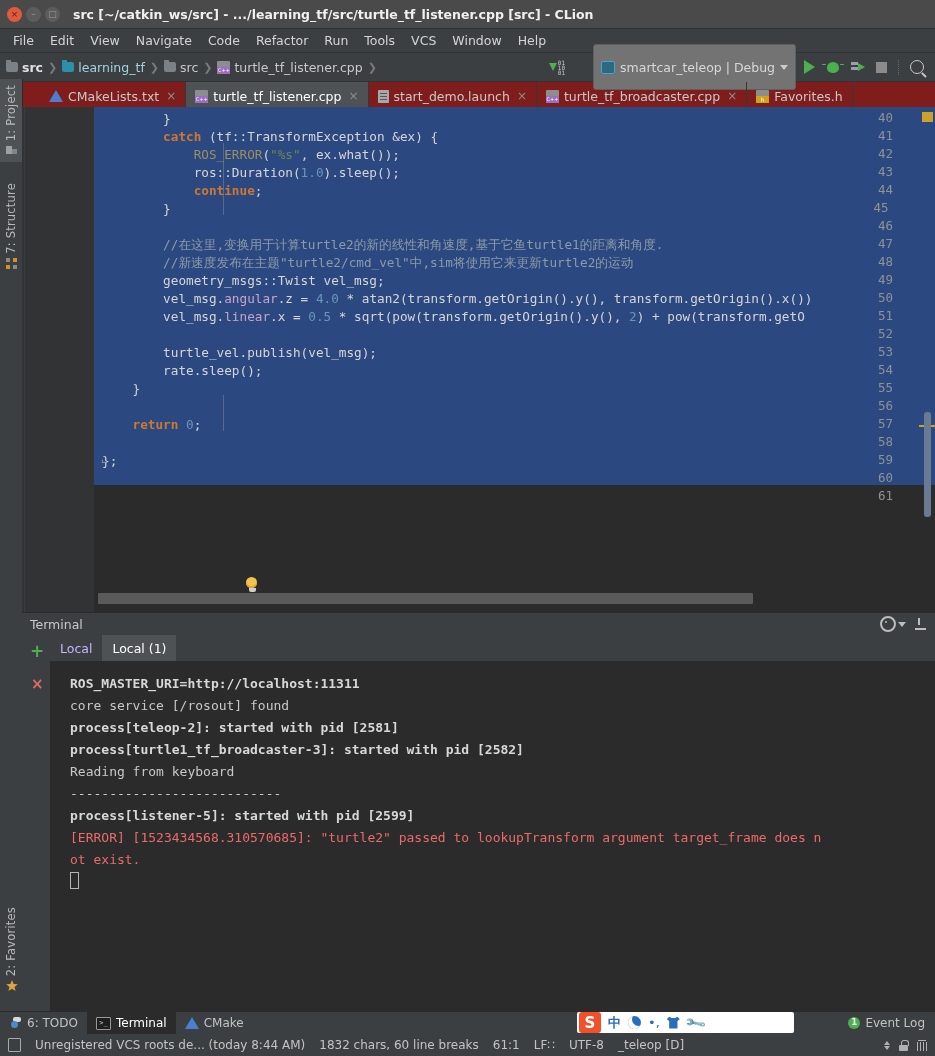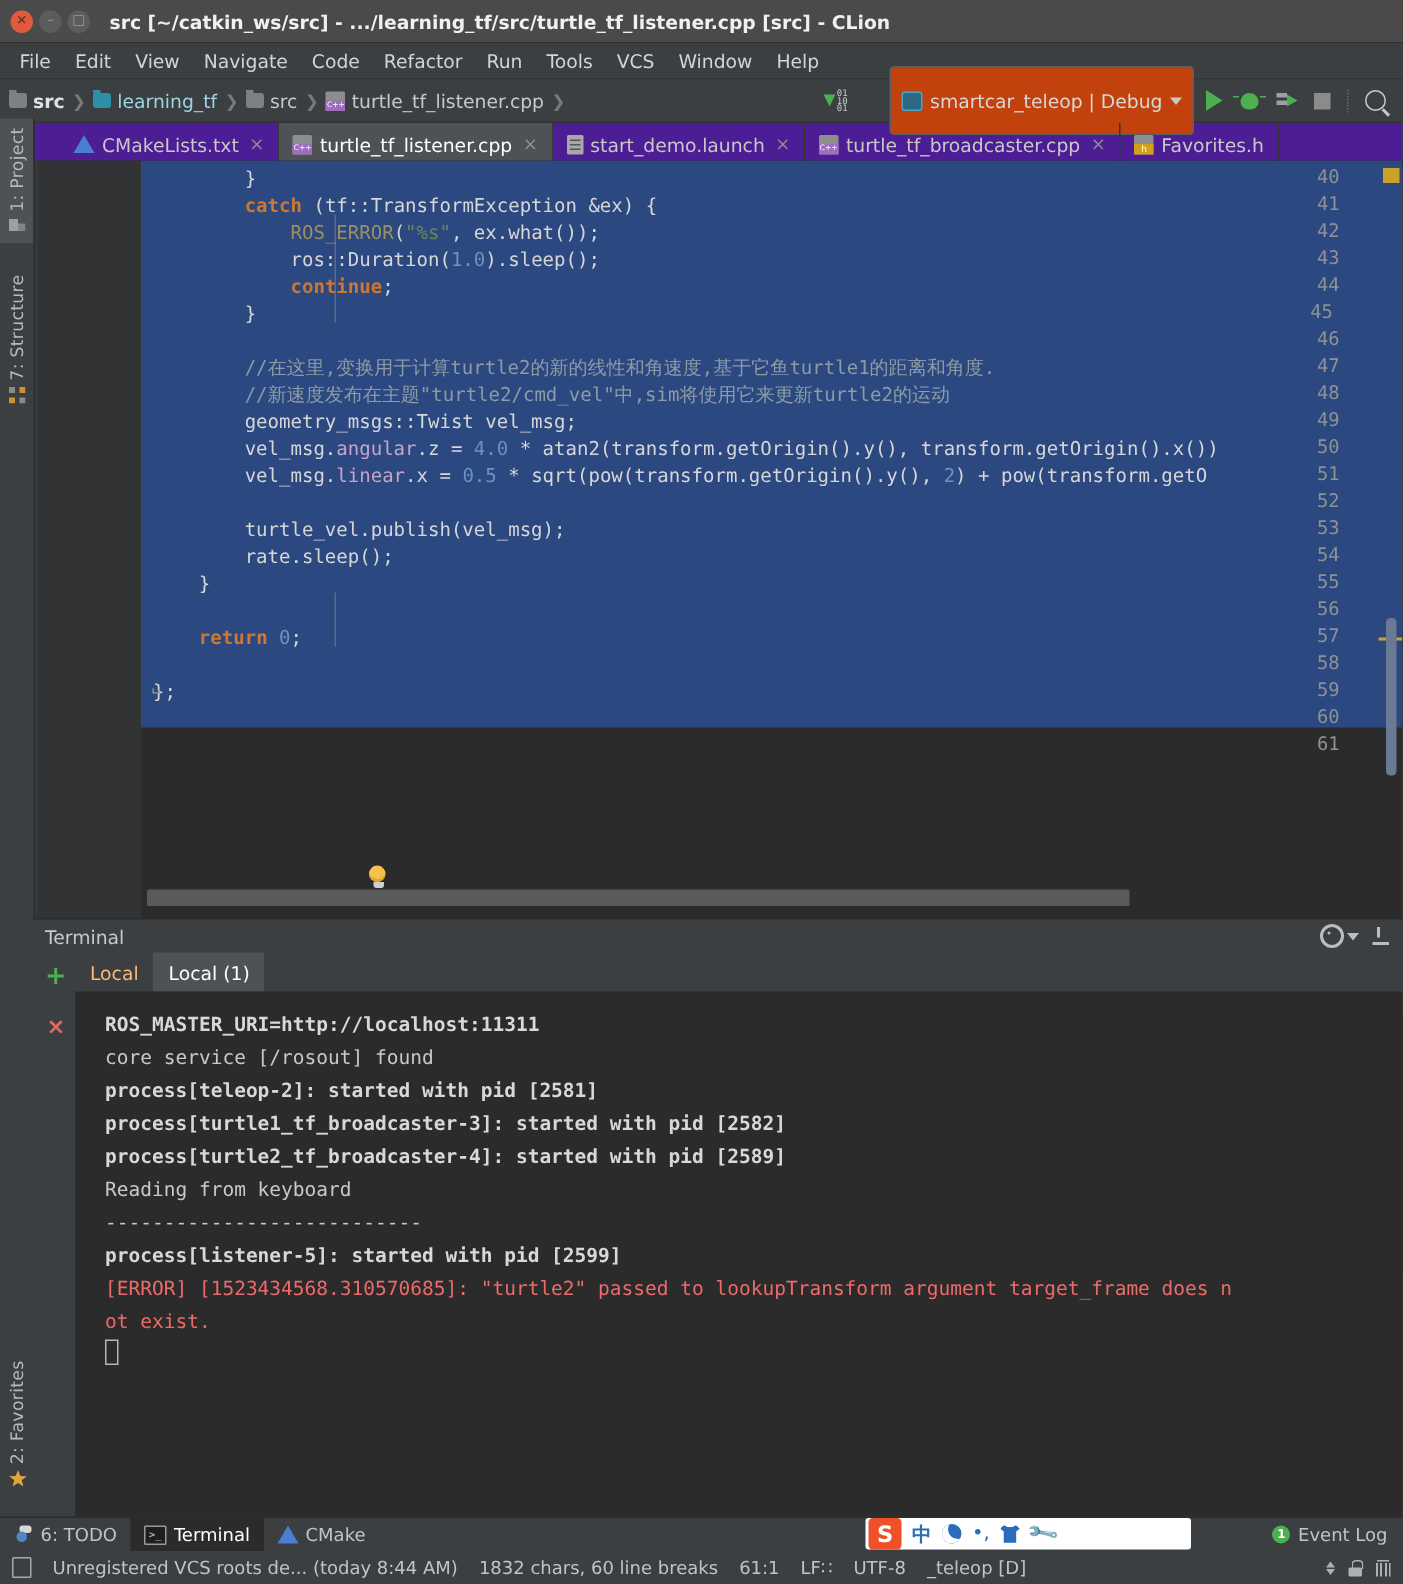--- a/index.html
+++ b/index.html
@@ -46,21 +46,21 @@
   .folder.teal{background:#2d8fa8;}
   .folder.teal:before{background:#2d8fa8;}
   .cppicon{width:13px;height:13px;background:#8d8d8d;border-radius:1px;position:relative;
     display:inline-block;}
   .cppicon:after{content:"C++";position:absolute;left:0;bottom:0;width:13px;height:7px;
     background:#9b6fbd;color:#fff;font-size:5px;line-height:7px;text-align:center;
     font-family:"DejaVu Sans",sans-serif;}
   .toolbar-right{display:flex;align-items:center;gap:2px;padding-right:7px;}
   .runcfg{
     display:flex;align-items:center;gap:5px;height:20px;padding:12px 7px;
-    border:1px solid #5e6060;border-radius:3px;background:#c2410c;
+    border:1px solid #5e6060;border-radius:3px;background:#737373;
     font-size:12.5px;color:#d8d8d8;white-space:nowrap;margin-left:21px;
   }
   .runcfg .sq{width:12px;height:11px;border:1.5px solid #4ba3c7;border-radius:2px;
     background:#2b6a83;display:inline-block;}
   .caret{width:0;height:0;border-left:4px solid transparent;border-right:4px solid transparent;
     border-top:5px solid #c9c9c9;display:inline-block;}
   .tb-ico{width:22px;height:22px;display:flex;align-items:center;justify-content:center;}
   .play{width:0;height:0;border-left:11px solid #4caf50;border-top:7px solid transparent;
     border-bottom:7px solid transparent;}
   .bug{width:12px;height:11px;background:#4caf50;border-radius:50% 50% 45% 45%;position:relative;}
@@ -75,21 +75,21 @@
   .vdiv{width:1px;height:15px;border-left:1px dotted #6a6a6a;margin:0 4px;}
   .mag{width:12px;height:12px;border:1.7px solid #c9c9c9;border-radius:50%;position:relative;}
   .mag:after{content:"";position:absolute;right:-4px;bottom:-3px;width:6px;height:1.7px;
     background:#c9c9c9;transform:rotate(45deg);}
   .updown{display:flex;align-items:center;gap:1px;margin-right:5px;}
   .updown .arr{width:0;height:0;border-left:4px solid transparent;border-right:4px solid transparent;
     border-top:8px solid #4caf50;}
   .updown .bits{font-size:6px;line-height:5px;color:#c9c9c9;font-family:"DejaVu Sans Mono",monospace;}
 
   
-  .tabsrow{height:28px;background:#4c1d95;display:flex;align-items:stretch;
+  .tabsrow{height:28px;background:#7f1d1d;display:flex;align-items:stretch;
     border-bottom:1px solid #2b2b2b;padding-left:40px;overflow:hidden;}
   .etab{display:flex;align-items:center;gap:5px;padding:0 9px;font-size:12.5px;
     color:#c8c8c8;white-space:nowrap;position:relative;border-right:1px solid #343638;}
   .etab.active{background:#4e5254;color:#ffffff;}
   .etab.active:after{content:"";position:absolute;left:0;right:0;bottom:0;height:2px;background:#5fb0c9;}
   .etab .x{color:#8d8d8d;font-size:12px;margin-left:2px;}
   .tri{width:0;height:0;border-left:7px solid transparent;border-right:7px solid transparent;
     border-bottom:12px solid #4a7fd0;position:relative;}
   .hicon{width:13px;height:13px;background:#8d8d8d;border-radius:1px;position:relative;display:inline-block;}
   .hicon:after{content:"h";position:absolute;left:0;bottom:0;width:13px;height:7px;
@@ -141,21 +141,21 @@
   .termpanel{position:absolute;left:22px;top:612px;right:0;bottom:44px;background:#3c3f41;
     border-top:1px solid #2b2b2b;}
   .termhdr{height:22px;display:flex;align-items:center;padding:0 8px;font-size:12.5px;color:#c8c8c8;}
   .termhdr .r{margin-left:auto;display:flex;align-items:center;gap:9px;}
   .gear{width:12px;height:12px;border-radius:50%;border:2px solid #bdbdbd;position:relative;}
   .gear:before{content:"";position:absolute;left:3px;top:3px;width:2px;height:2px;background:#bdbdbd;border-radius:50%;}
   .hide{width:12px;height:12px;position:relative;}
   .hide:before{content:"";position:absolute;left:3px;top:0;width:1.5px;height:7px;background:#bdbdbd;}
   .hide:after{content:"";position:absolute;left:0;bottom:0;width:11px;height:2px;background:#bdbdbd;}
   .termtabs{height:26px;display:flex;align-items:stretch;padding-left:28px;}
-  .ttab{display:flex;align-items:center;padding:0 10px;font-size:12.5px;color:#fdba74;}
+  .ttab{display:flex;align-items:center;padding:0 10px;font-size:12.5px;color:#c4b5fd;}
   .ttab.active{background:#4e5254;color:#fff;}
   .termgut{position:absolute;left:0;top:22px;width:28px;bottom:0;}
   .plus{position:absolute;left:8px;top:9px;font-size:17px;line-height:14px;color:#4caf50;font-weight:bold;}
   .xclose{position:absolute;left:9px;top:42px;font-size:15px;line-height:14px;color:#e06c5c;font-weight:bold;}
   .termbody{position:absolute;left:28px;top:48px;right:0;bottom:0;background:#2b2b2b;
     overflow:hidden;padding:12px 0 0 20px;}
   .tline{font-family:"DejaVu Sans Mono","Liberation Mono",monospace;font-size:13px;
     line-height:22px;color:#c8c8c8;white-space:pre;}
   .tline.b{font-weight:bold;color:#d8d8d8;}
   .tline.err{color:#ec6a6a;}
@@ -435,21 +435,20 @@
     <div class="termgut">
       <span class="plus">+</span>
       <span class="xclose">×</span>
     </div>
     <div class="termbody">
       <div class="tline b">ROS_MASTER_URI=http://localhost:11311</div>
       <div class="tline"></div>
       <div class="tline">core service [/rosout] found</div>
       <div class="tline b">process[teleop-2]: started with pid [2581]</div>
       <div class="tline b">process[turtle1_tf_broadcaster-3]: started with pid [2582]</div>
-      <div class="tline b">process[turtle2_tf_broadcaster-4]: started with pid [2589]</div>
       <div class="tline">Reading from keyboard</div>
       <div class="tline">---------------------------</div>
       <div class="tline b">process[listener-5]: started with pid [2599]</div>
       <div class="tline err">[ERROR] [1523434568.310570685]: "turtle2" passed to lookupTransform argument target_frame does n</div>
       <div class="tline err">ot exist.</div>
       <div class="tline"><span class="tcursor"></span></div>
     </div>
   </div>
 
   <div class="toolrow">

